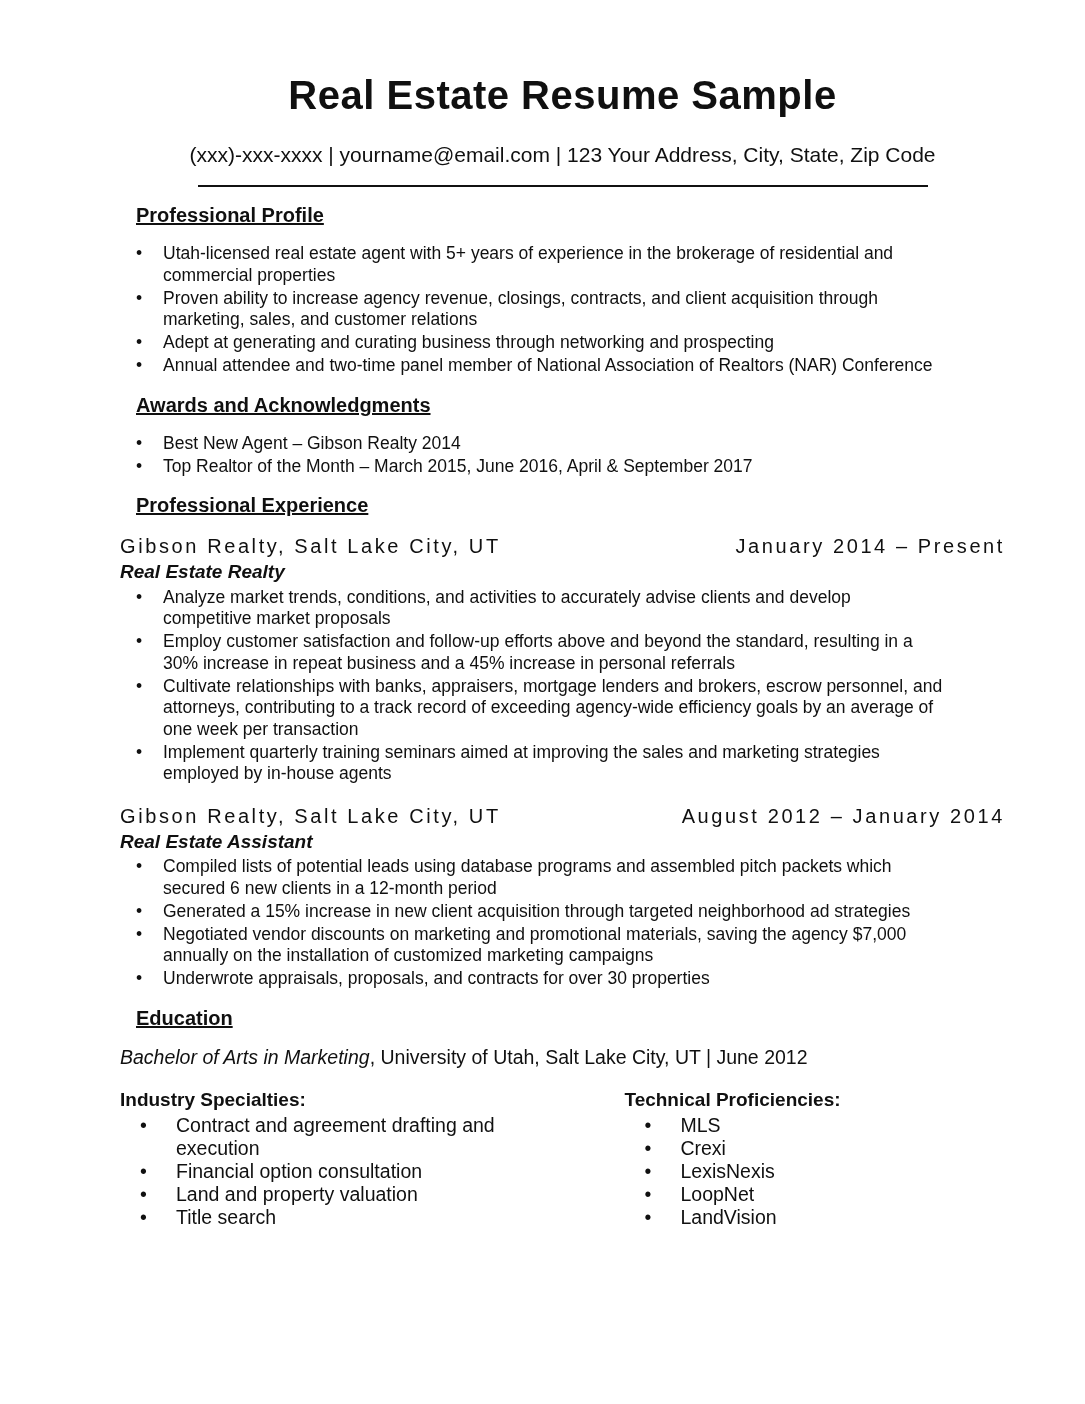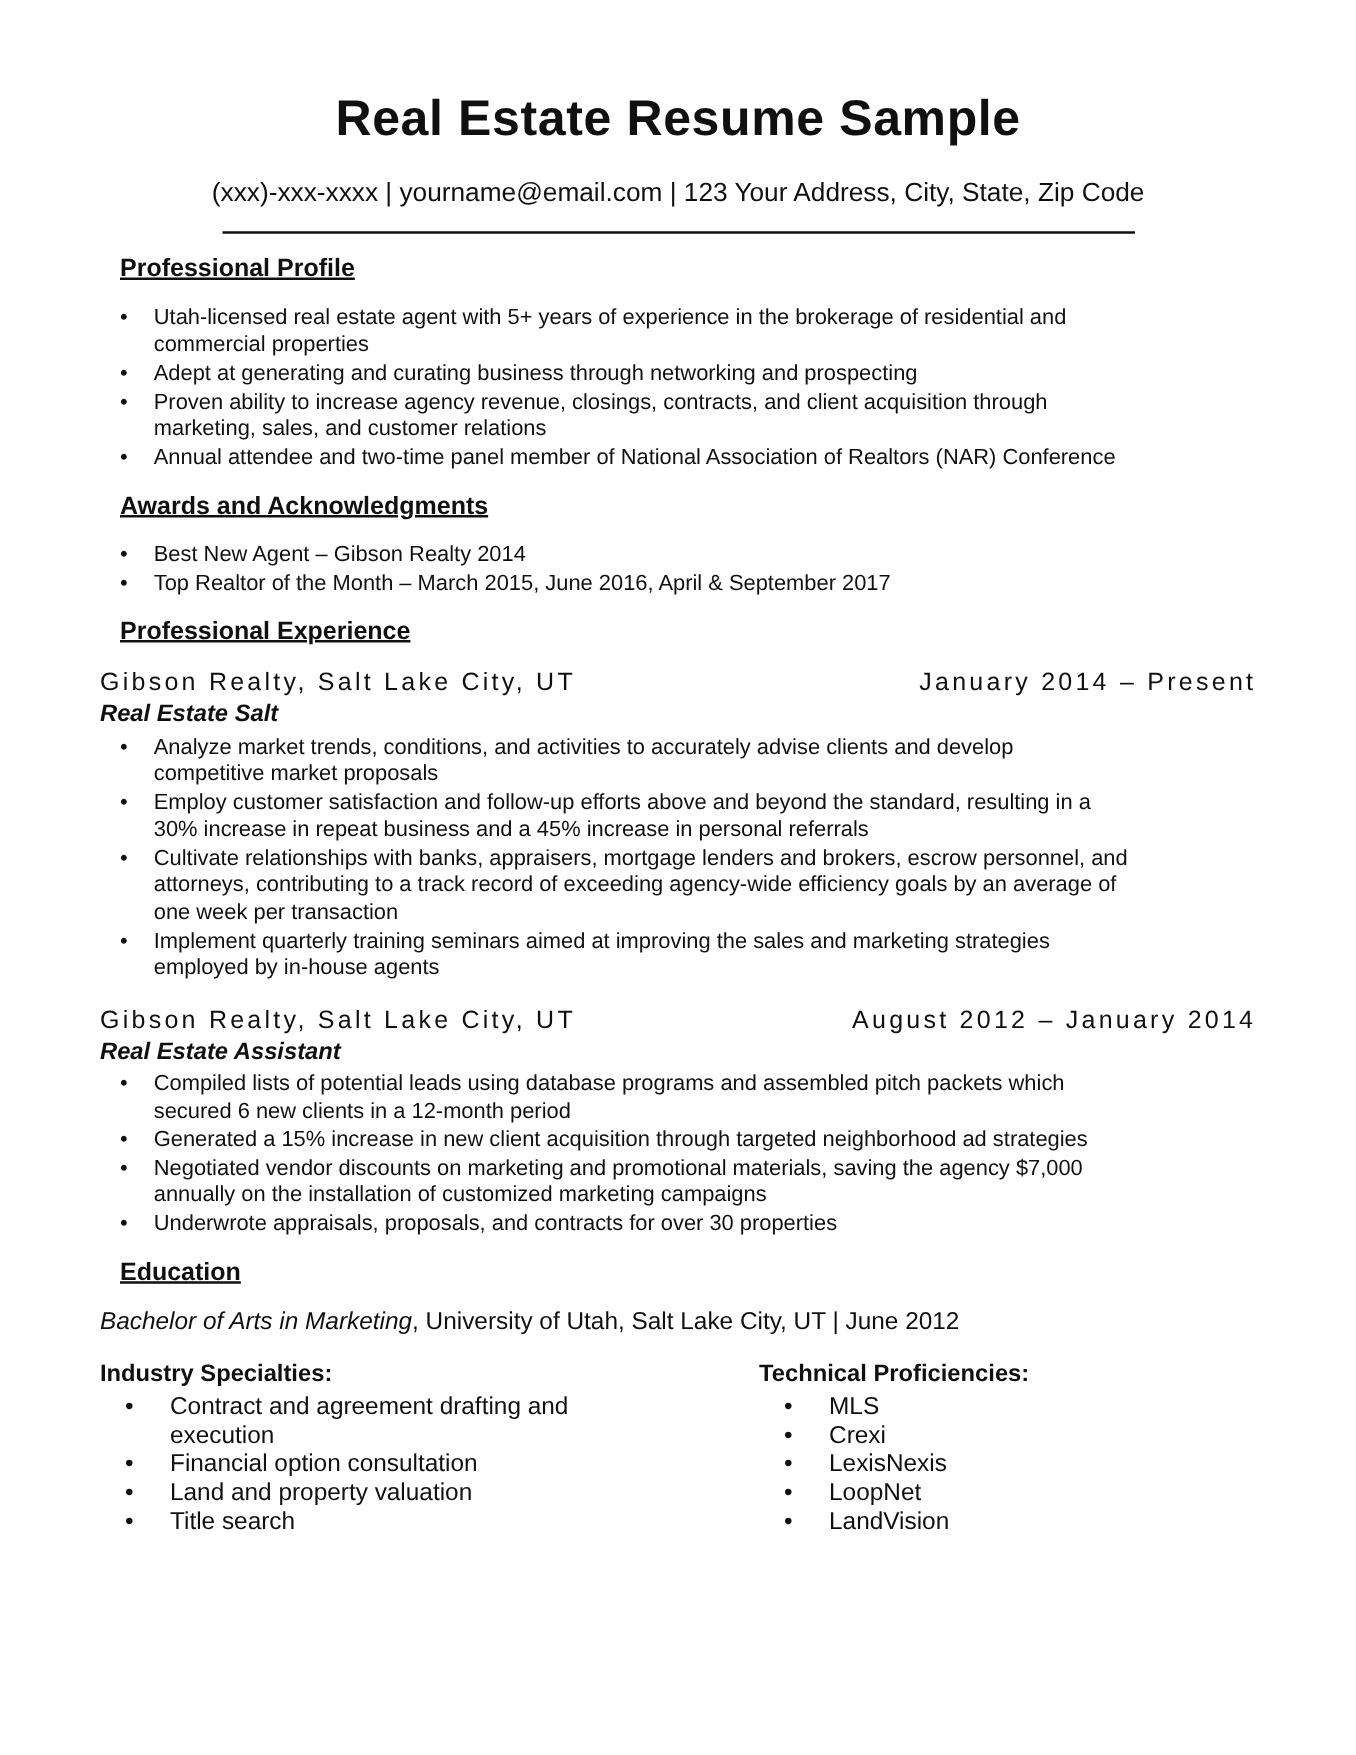--- a/index.html
+++ b/index.html
@@ -5,21 +5,21 @@
   * { box-sizing: border-box; }
   html, body { margin: 0; padding: 0; }
   body {
     width: 1085px;
     height: 1404px;
     background: #ffffff;
     color: #101010;
     font-family: "Liberation Sans", "DejaVu Sans", sans-serif;
     overflow: hidden;
   }
-  .page { padding: 72px 80px 0 80px; width: 1085px; }
+  .page { padding: 72px 80px 0 120px; width: 1085px; }
 
   h1.doc-title {
     margin: 0;
     font-size: 40px;
     line-height: 46px;
     font-weight: bold;
     text-align: center;
     letter-spacing: 0.5px;
   }
   .contact {
@@ -131,44 +131,44 @@
 
   <div class="contact">(xxx)-xxx-xxxx | yourname@email.com | 123 Your Address, City, State, Zip Code</div>
 
   <div class="rule"></div>
 
   <section>
     <h2 class="section-heading mt-profile">Professional Profile</h2>
     <ul class="bullets">
         <li>Utah-licensed real estate agent with 5+ years of experience in the brokerage of residential and
 commercial properties</li>
-        <li>Adept at generating and curating business through networking and prospecting</li>
         <li>Proven ability to increase agency revenue, closings, contracts, and client acquisition through
 marketing, sales, and customer relations</li>
+        <li>Adept at generating and curating business through networking and prospecting</li>
         <li>Annual attendee and two-time panel member of National Association of Realtors (NAR) Conference</li>
       </ul>
   </section>
 
   <section>
     <h2 class="section-heading mt-awards">Awards and Acknowledgments</h2>
     <ul class="bullets">
         <li>Best New Agent – Gibson Realty 2014</li>
         <li>Top Realtor of the Month – March 2015, June 2016, April &amp; September 2017</li>
       </ul>
   </section>
 
   <section>
     <h2 class="section-heading mt-exp">Professional Experience</h2>
 
     <div class="job">
       <div class="job-header">
         <span class="job-company">Gibson Realty, Salt Lake City, UT</span>
         <span class="job-dates">January 2014 – Present</span>
       </div>
-      <div class="job-role">Real Estate Salt</div>
+      <div class="job-role">Real Estate Realty</div>
       <ul class="bullets">
           <li>Analyze market trends, conditions, and activities to accurately advise clients and develop
 competitive market proposals</li>
           <li>Employ customer satisfaction and follow-up efforts above and beyond the standard, resulting in a
 30% increase in repeat business and a 45% increase in personal referrals</li>
           <li>Cultivate relationships with banks, appraisers, mortgage lenders and brokers, escrow personnel, and
 attorneys, contributing to a track record of exceeding agency-wide efficiency goals by an average of
 one week per transaction</li>
           <li>Implement quarterly training seminars aimed at improving the sales and marketing strategies
 employed by in-house agents</li>

